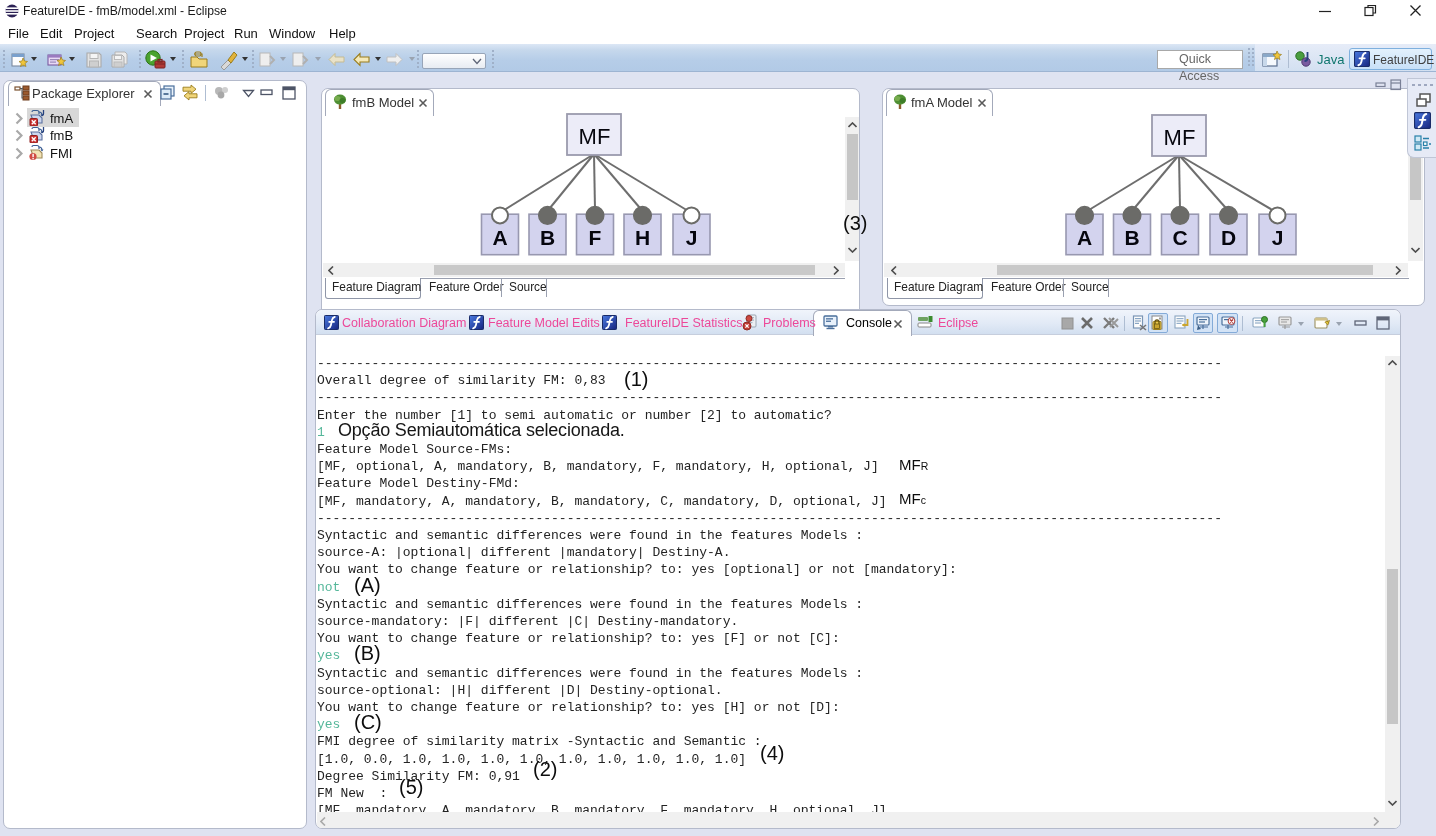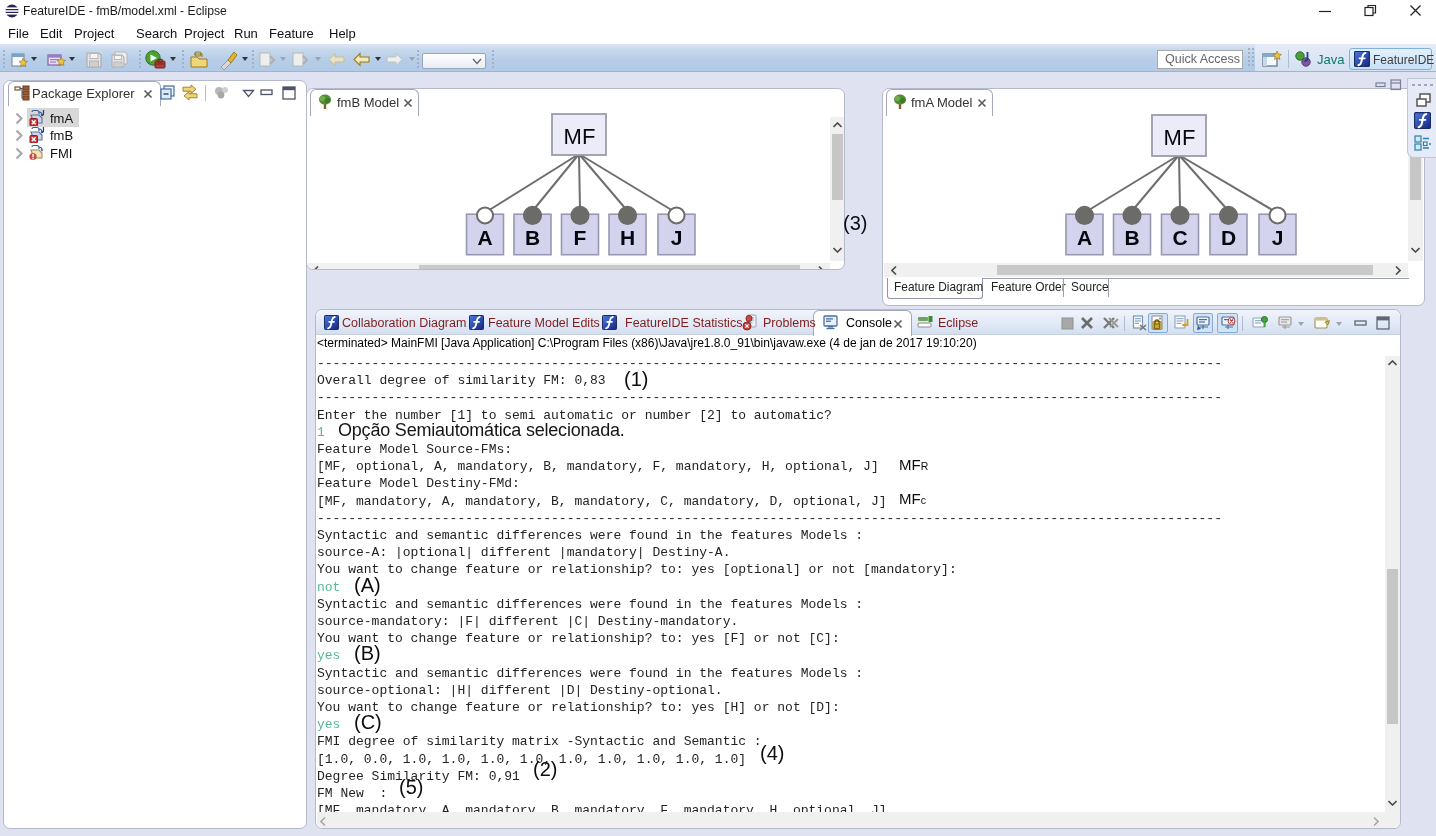--- a/index.html
+++ b/index.html
@@ -13,42 +13,42 @@
 #menubar { position:absolute; left:0; top:22px; width:1436px; height:22px; background:#ffffff; font-size:13px; color:#111; }
 #menubar span { position:absolute; top:4px; }
 
 #toolbar { position:absolute; left:0; top:44px; width:1436px; height:28px;
   background:linear-gradient(180deg,#dce7f5 0%,#c6d8ec 22%,#b6cde8 60%,#b2cae6 100%);
   border-bottom:1px solid #9db4d2; }
 #toolbar-right { position:absolute; left:1255px; top:44px; width:181px; height:27px; background:linear-gradient(180deg,#e6ecf8,#d3e0f1); }
 .tsep { position:absolute; top:50px; width:2px; height:18px; background:repeating-linear-gradient(#9fb0c8 0 2px,rgba(0,0,0,0) 2px 4px); }
 .tdrop { position:absolute; top:57px; width:0; height:0; border-left:3.5px solid transparent; border-right:3.5px solid transparent; border-top:4px solid #333; }
 .tdrop.gray { border-top-color:#9aa3b0; }
-#quickaccess { position:absolute; left:1157px; top:50px; width:86px; height:19px; background:#fff; border:1px solid #a8a8a8; font-size:12.5px; color:#666; padding-left:7px; line-height:17px; }
+#quickaccess { position:absolute; left:1157px; top:50px; width:86px; height:19px; background:#fff; border:1px solid #a8a8a8; font-size:12.5px; color:#666; padding-left:21px; line-height:17px; }
 #fideBtn { position:absolute; left:1349px; top:48px; width:83px; height:22px; border:1px solid #7fb0de; border-radius:3px; background:linear-gradient(180deg,#e3f1fd,#c8e0f7); }
 
 .panel { position:absolute; background:#ffffff; border:1px solid #b4bacb; border-radius:7px; overflow:hidden; }
 
 #pkg { left:3px; top:80px; width:304px; height:749px; }
 .vtab { position:absolute; background:#fff; border:1px solid #a3a9ba; border-bottom:none; border-radius:6px 6px 0 0; }
 
 .trow { position:absolute; left:0; font-size:13px; color:#111; }
 
-#edB { left:306px; top:88px; width:539px; height:182px; }
+#edB { left:321px; top:88px; width:539px; height:246px; }
 #edA { left:882px; top:88px; width:543px; height:218px; }
 
 .sbtrack { position:absolute; background:#f0f0f0; }
 .sbthumb { position:absolute; background:#c6c6c6; }
 
 .ptab { position:absolute; font-size:11.9px; color:#222; }
 
 #console { left:315px; top:309px; width:1086px; height:520px; }
 #ctabbar { position:absolute; left:0; top:0; width:1084px; height:25px; background:linear-gradient(180deg,#f0f4fb 0%,#e2eaf6 55%,#d2dff0 100%); border-radius:6px 6px 0 0; border-bottom:1px solid #c6cedd; }
 #ctab-active { position:absolute; left:497px; top:0px; width:99px; height:26px; background:#fff; border:1px solid #a3a9ba; border-bottom:none; border-radius:6px 6px 0 0; }
-.ctabtext { position:absolute; top:6px; font-size:12.5px; color:#7f1d1d; white-space:nowrap; }
+.ctabtext { position:absolute; top:6px; font-size:12.5px; color:#ec4899; white-space:nowrap; }
 #termline { position:absolute; left:1px; top:26px; width:1083px; height:19px; background:#fff; font-size:12px; color:#000; }
 #consoletext { position:absolute; left:1px; top:45px; font-family:"Liberation Mono",monospace; font-size:13px; line-height:17.2px; color:#232323; white-space:pre; }
 #consoletext .g { color:#55b79a; }
 .ann { position:absolute; font-family:"Liberation Sans",sans-serif; font-size:20px; color:#0d0d0d; white-space:nowrap; }
 
 #sidebar { position:absolute; left:1407px; top:78px; width:29px; height:80px; background:#e6eaf6; border:1px solid #c0c6d6; border-radius:0 0 0 7px; border-right:none; }
 </style>
 </head>
 <body>
 
@@ -72,21 +72,21 @@
     </svg>
 </div>
 
 <div id="menubar">
   <span style="left:8px">File</span>
   <span style="left:40px">Edit</span>
   <span style="left:74px">Project</span>
   <span style="left:136px">Search</span>
   <span style="left:184px">Project</span>
   <span style="left:234px">Run</span>
-  <span style="left:269px">Feature</span>
+  <span style="left:269px">Window</span>
   <span style="left:329px">Help</span>
 </div>
 
 <div id="toolbar"></div>
 <div id="toolbar-right"></div>
 <div id="tbicons">
   <div class="tsep" style="left:3px"></div>
   <div class="tsep" style="left:492px"></div>
 
   <svg class="abs" style="left:10px;top:51px" width="18" height="18" viewBox="0 0 18 18">
@@ -583,21 +583,20 @@
     <path d="M13 6 l2.2 2.2 M15.5 5.5 l-1.6 4.6 l-3-3 Z" fill="#e2c63a" stroke="#9a7d1c" stroke-width="0.8"></path>
   </svg>
   <div class="tdrop gray abs" style="left:1020px;top:12px;position:absolute"></div>
   <svg class="abs" style="left:1038px;top:9px" width="13" height="8" viewBox="0 0 13 8">
       <rect x="1" y="2" width="11" height="4" fill="none" stroke="#5f6678" stroke-width="1.3"></rect>
     </svg>
   <svg class="abs" style="left:1060px;top:6px" width="14" height="14" viewBox="0 0 14 14">
       <rect x="1" y="1" width="12" height="12" fill="none" stroke="#5f6678" stroke-width="1.3"></rect>
       <rect x="1" y="1" width="12" height="3.4" fill="#5f6678"></rect>
     </svg>
-  <div id="termline">&lt;terminated&gt; MainFMI [Java Application] C:\Program Files (x86)\Java\jre1.8.0_91\bin\javaw.exe (4 de jan de 2017 19:10:20)</div>
   <div id="consoletext">--------------------------------------------------------------------------------------------------------------------
 Overall degree of similarity FM: 0,83
 --------------------------------------------------------------------------------------------------------------------
 Enter the number [1] to semi automatic or number [2] to automatic?
 <span class="g">1</span>
 Feature Model Source-FMs:
 [MF, optional, A, mandatory, B, mandatory, F, mandatory, H, optional, J]
 Feature Model Destiny-FMd:
 [MF, mandatory, A, mandatory, B, mandatory, C, mandatory, D, optional, J]
 --------------------------------------------------------------------------------------------------------------------

